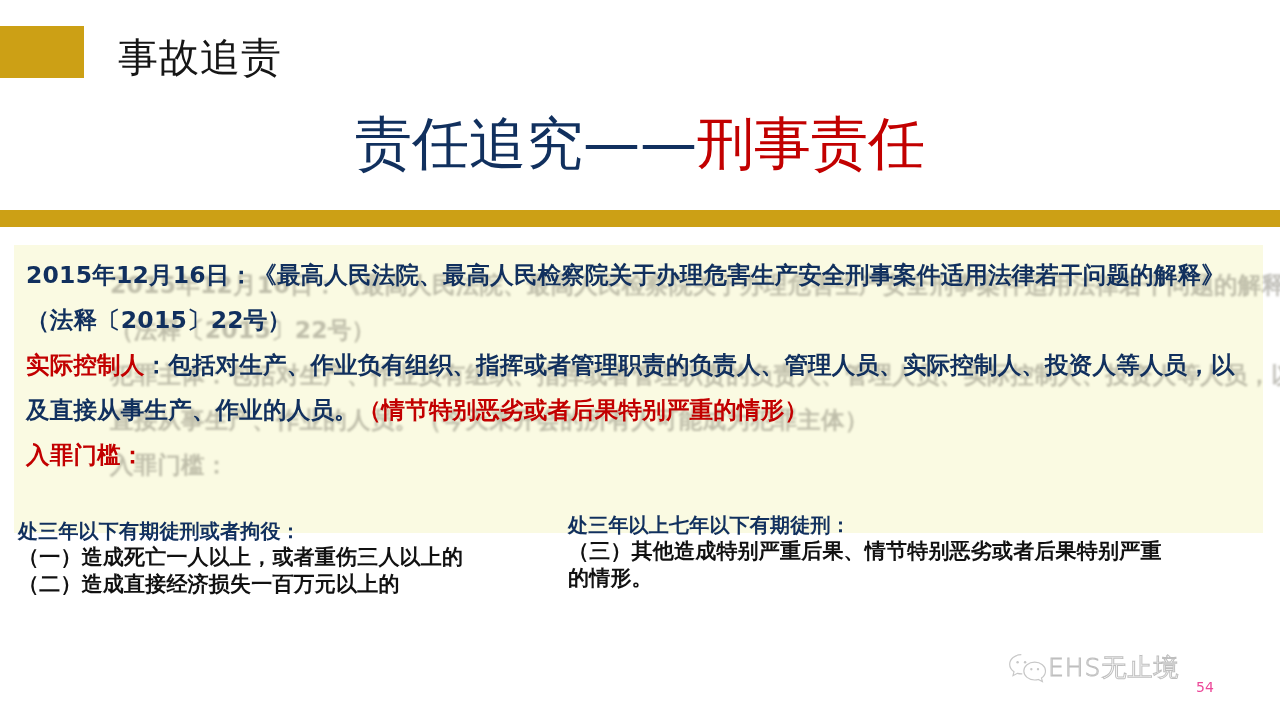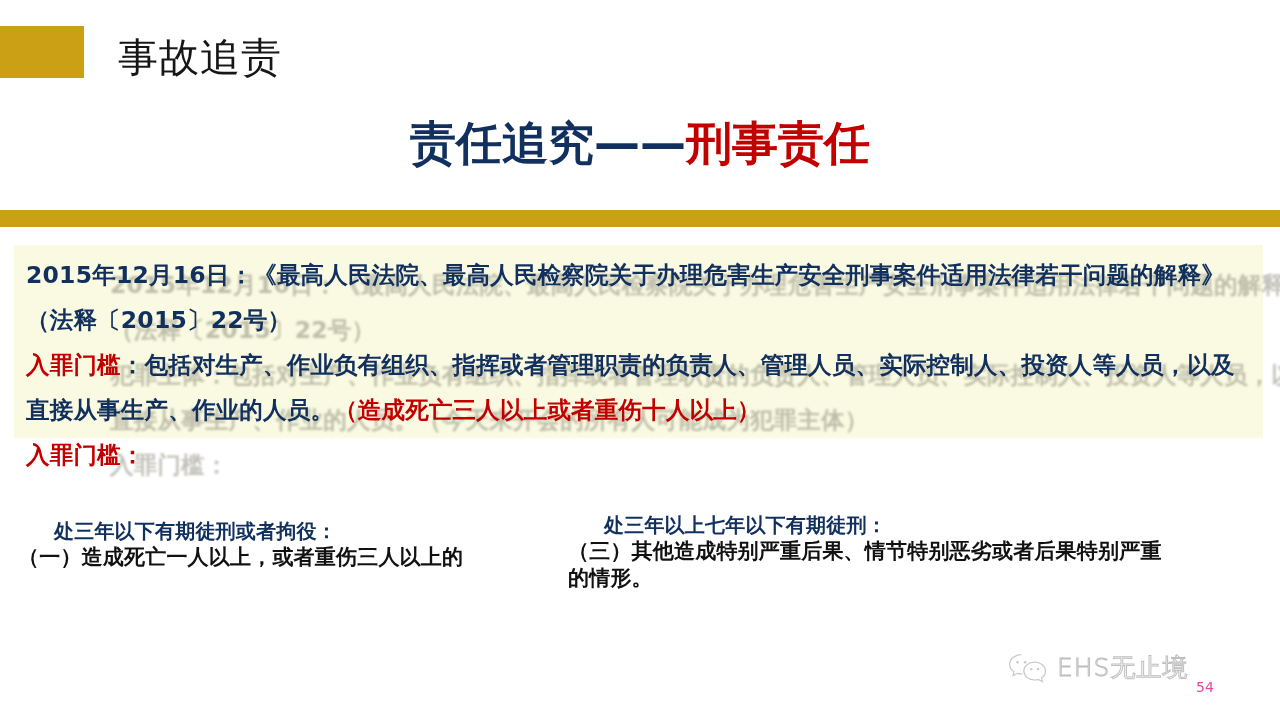--- a/index.html
+++ b/index.html
@@ -46,23 +46,23 @@
     white-space: nowrap;
   }
 
   
   .main-title {
     position: absolute;
     left: 0;
     top: 105px;
     width: 1280px;
     text-align: center;
-    font-size: 46px;
+    font-size: 57px;
     line-height: 76px;
-    font-weight: bold;
+    font-weight: normal;
     white-space: nowrap;
     letter-spacing: 0px;
   }
   .tt-blue { color: #11305E; }
   .tt-red  { color: #C20000; }
 
   
   .gold-rule {
     position: absolute;
     left: 0;
@@ -71,21 +71,21 @@
     height: 17px;
     background: #CCA015;
   }
 
   
   .cream-panel {
     position: absolute;
     left: 14px;
     top: 245px;
     width: 1249px;
-    height: 193px;
+    height: 288px;
     background: #FAFAE2;
   }
 
   .para-stack {
     position: absolute;
     left: 12px;
     top: 8px;
     width: 1232px;
   }
 
@@ -129,38 +129,36 @@
     left: 568px;
     top: 512px;
     width: 600px;
   }
   .col-head {
     font-size: 20px;
     line-height: 26px;
     font-weight: bold;
     color: #11305E;
     letter-spacing: 0.2px;
-    margin-left: 36px;
   }
   .col-line {
     font-size: 21px;
     line-height: 27px;
     font-weight: bold;
     color: #111111;
     letter-spacing: 0.2px;
   }
 
   
   .watermark {
     position: absolute;
     left: 1008px;
     top: 652px;
     display: flex;
     align-items: center;
-    gap: 9px;
     opacity: 0.55;
   }
   .wm-icon { width: 40px; height: 32px; display:block; }
   .wm-text {
     font-size: 25px;
     line-height: 30px;
     color: #ffffff;
     -webkit-text-stroke: 1px #8a8a8a;
     letter-spacing: 1px;
     font-weight: 300;
@@ -190,34 +188,35 @@
   <div class="cream-panel">
     <div class="para-stack">
 
       <div class="para">
         <span class="ghost">2015年12月16日：《最高人民法院、最高人民检察院关于办理危害生产安全刑事案件适用法律若干问题的解释》（法释〔2015〕22号）</span>
         <span class="fg">2015年12月16日：《最高人民法院、最高人民检察院关于办理危害生产安全刑事案件适用法律若干问题的解释》（法释〔2015〕22号）</span>
       </div>
 
       <div class="para">
         <span class="ghost"><span>犯罪主体</span><span>：包括对生产、作业负有组织、指挥或者管理职责的负责人、管理人员、实际控制人、投资人等人员，以及直接从事生产、作业的人员。</span><span>（今天来开会的所有人可能成为犯罪主体）</span></span>
-        <span class="fg"><span class="p-red">入罪门槛</span><span>：包括对生产、作业负有组织、指挥或者管理职责的负责人、管理人员、实际控制人、投资人等人员，以及直接从事生产、作业的人员。</span><span class="p-red">（造成死亡三人以上或者重伤十人以上）</span></span>
+        <span class="fg"><span class="p-red">实际控制人</span><span>：包括对生产、作业负有组织、指挥或者管理职责的负责人、管理人员、实际控制人、投资人等人员，以及直接从事生产、作业的人员。</span><span class="p-red">（情节特别恶劣或者后果特别严重的情形）</span></span>
       </div>
 
       <div class="para">
         <span class="ghost">入罪门槛：</span>
         <span class="fg p-red">入罪门槛：</span>
       </div>
 
     </div>
   </div>
 
   <div class="col-left">
     <div class="col-head">处三年以下有期徒刑或者拘役：</div>
     <div class="col-line">（一）造成死亡一人以上，或者重伤三人以上的</div>
+    <div class="col-line">（二）造成直接经济损失一百万元以上的</div>
   </div>
 
   <div class="col-right">
     <div class="col-head">处三年以上七年以下有期徒刑：</div>
     <div class="col-line">（三）其他造成特别严重后果、情节特别恶劣或者后果特别严重的情形。</div>
   </div>
 
   <div class="watermark">
     <span>
       <svg class="wm-icon" viewBox="0 0 48 38" fill="none" stroke="#9a9a9a" stroke-width="1.4">

